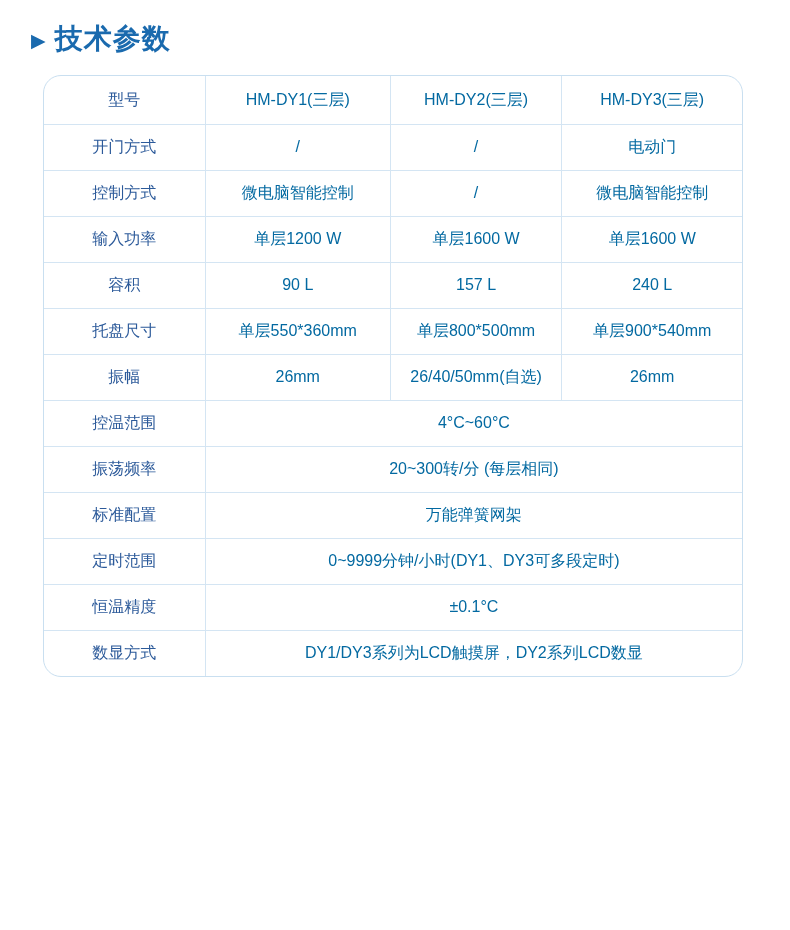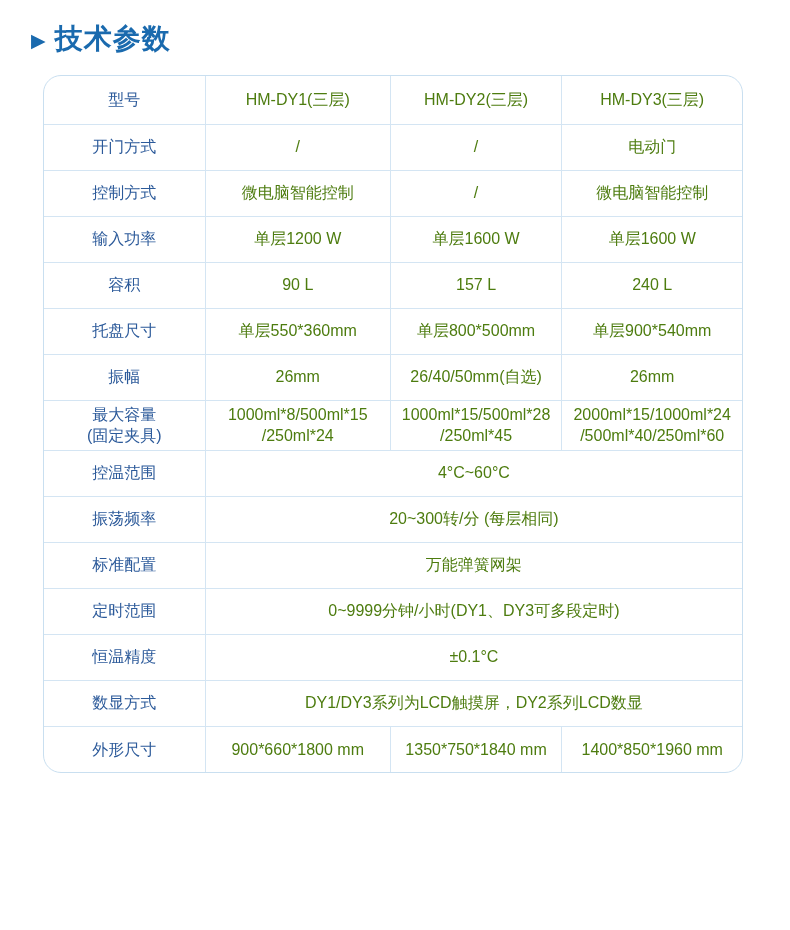--- a/index.html
+++ b/index.html
@@ -55,21 +55,21 @@
     padding: 3px 6px;
     white-space: pre-line;
     line-height: 1.35;
     box-sizing: border-box;
   }
   thead th { height: 48px; }
   th[scope="row"], thead th.model-label {
     color: #2c5a9a;
   }
   thead th.model-name, td {
-    color: #4d7c0f;
+    color: #0369a1;
   }
 </style>
 </head>
 <body>
 
 <div class="title-row">
   <span class="title-icon">▶</span>
   <span class="title-text">技术参数</span>
 </div>
 
@@ -120,30 +120,20 @@
           <td>单层800*500mm</td>
           <td>单层900*540mm</td>
         </tr>
         <tr>
           <th scope="row">振幅</th>
           <td>26mm</td>
           <td>26/40/50mm(自选)</td>
           <td>26mm</td>
         </tr>
         <tr>
-          <th scope="row">最大容量
-(固定夹具)</th>
-          <td>1000ml*8/500ml*15
-/250ml*24</td>
-          <td>1000ml*15/500ml*28
-/250ml*45</td>
-          <td>2000ml*15/1000ml*24
-/500ml*40/250ml*60</td>
-        </tr>
-        <tr>
           <th scope="row">控温范围</th>
           <td colspan="3">4°C~60°C</td>
         </tr>
         <tr>
           <th scope="row">振荡频率</th>
           <td colspan="3">20~300转/分 (每层相同)</td>
         </tr>
         <tr>
           <th scope="row">标准配置</th>
           <td colspan="3">万能弹簧网架</td>
@@ -153,21 +143,15 @@
           <td colspan="3">0~9999分钟/小时(DY1、DY3可多段定时)</td>
         </tr>
         <tr>
           <th scope="row">恒温精度</th>
           <td colspan="3">±0.1°C</td>
         </tr>
         <tr>
           <th scope="row">数显方式</th>
           <td colspan="3">DY1/DY3系列为LCD触摸屏，DY2系列LCD数显</td>
         </tr>
-        <tr>
-          <th scope="row">外形尺寸</th>
-          <td>900*660*1800 mm</td>
-          <td>1350*750*1840 mm</td>
-          <td>1400*850*1960 mm</td>
-        </tr>
       </tbody>
   </table>
 </div>
 
 </body></html>

